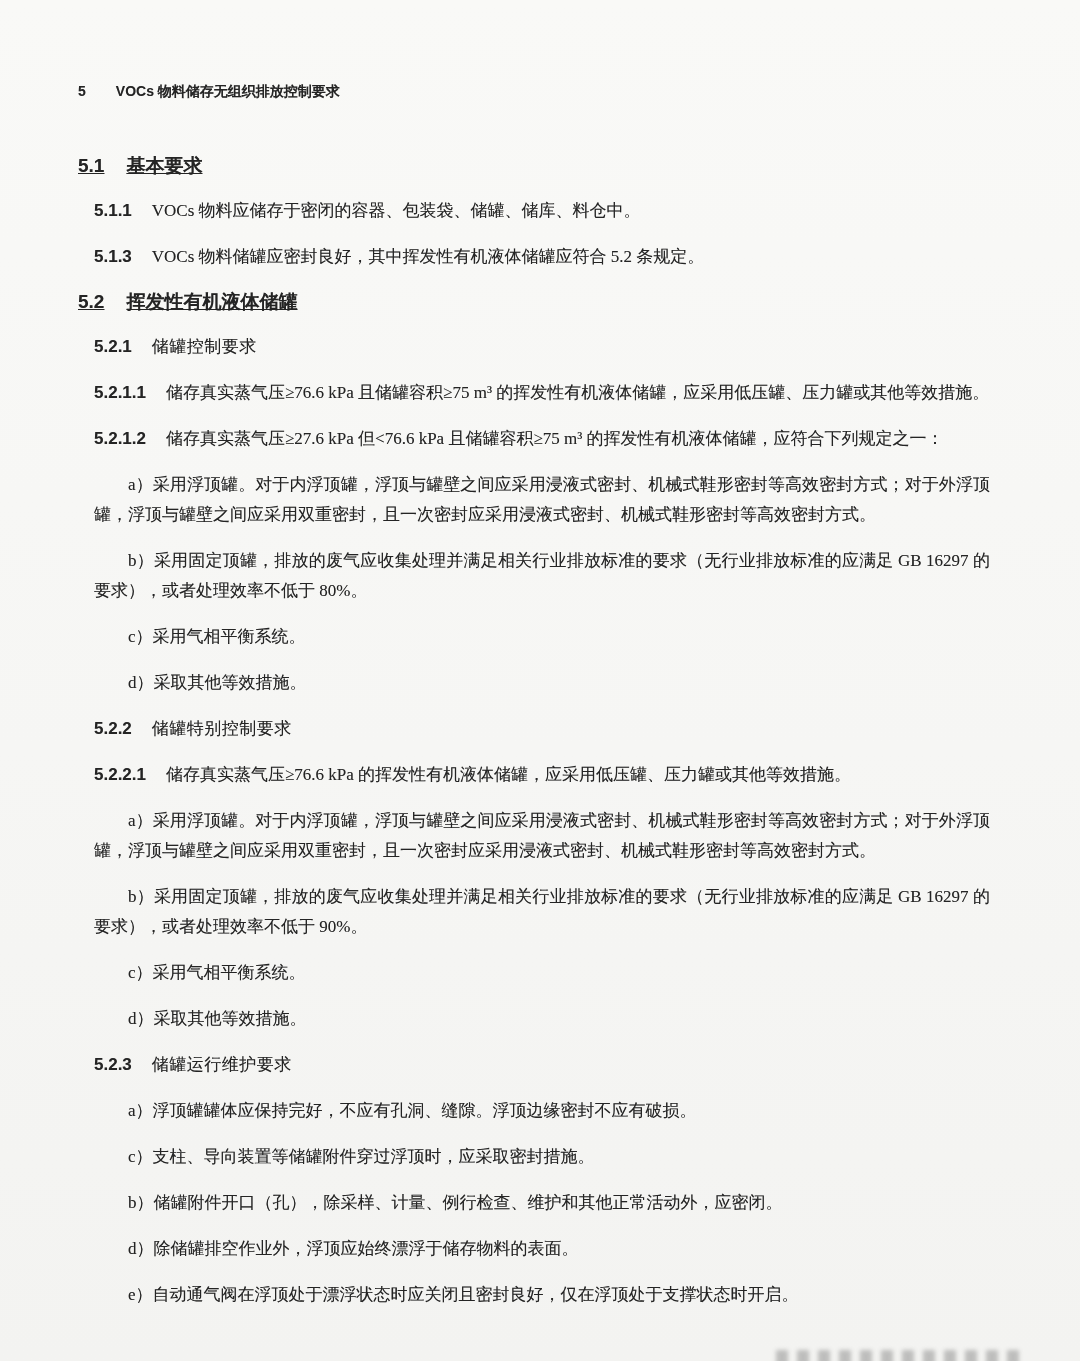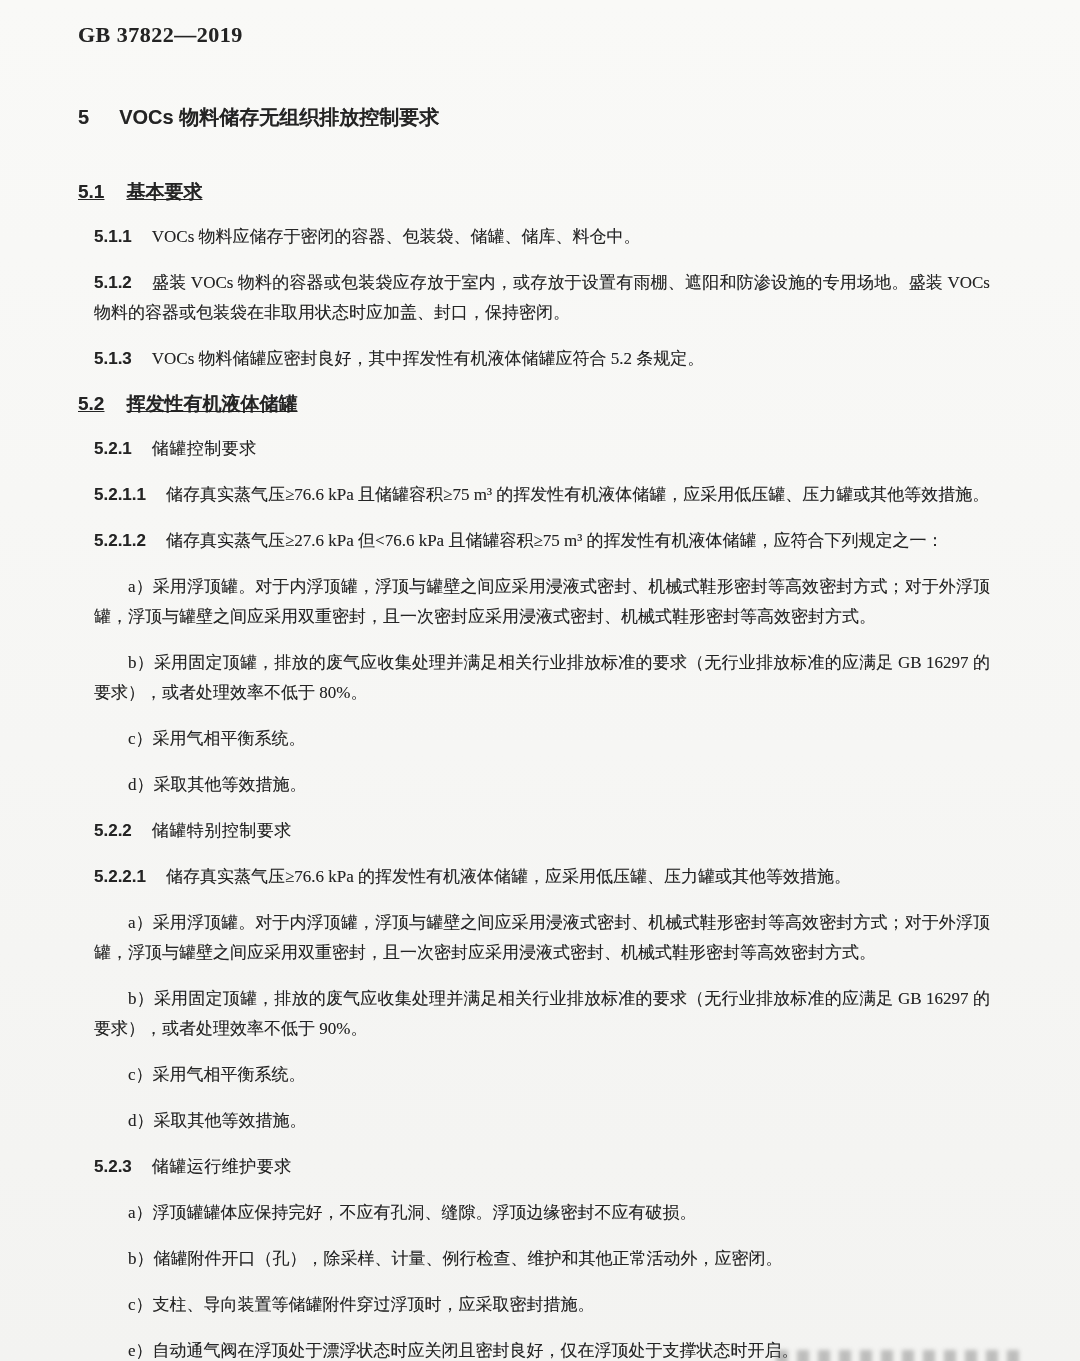--- a/index.html
+++ b/index.html
@@ -11,21 +11,21 @@
     font-family:"Liberation Serif","DejaVu Serif",serif;
     text-shadow:0 0 0.5px rgba(40,40,40,.35);
   }
   .std-code{
     font-family:"Liberation Serif","DejaVu Serif",serif;
     font-weight:bold;font-size:22px;line-height:26px;letter-spacing:.5px;
   }
   .h1{
     margin:54px 0 0 0;
     font-family:"Liberation Sans","DejaVu Sans",sans-serif;
-    font-weight:bold;font-size:20px;line-height:30px;
+    font-weight:bold;font-size:14px;line-height:30px;
   }
   .h1 .num{margin-right:30px;}
   .h2{
     margin:46px 0 14px 0;
     font-family:"Liberation Sans","DejaVu Sans",sans-serif;
     font-weight:bold;font-size:19px;line-height:28px;text-decoration:underline;
   }
   .h2 .num{margin-right:22px;}
   .h2.tight{margin:14px 0 16px 0;}
   p{margin:16px;font-size:17px;line-height:30px;text-align:justify;}
@@ -39,32 +39,30 @@
     position:absolute;bottom:-4px;right:54px;width:250px;height:15px;
     filter:blur(2px);opacity:.4;
     background:repeating-linear-gradient(90deg,#6f6f6f 0 12px,transparent 12px 21px);
   }
 </style>
 </head>
 <body>
 
 <div class="page">
 
-  <div class="std-code">GB 37822—2019</div>
 
   <div class="h1">
     <span class="num">5</span><span>VOCs 物料储存无组织排放控制要求</span>
   </div>
 
   <div class="h2">
     <span class="num">5.1</span><span>基本要求</span>
   </div>
 
   <p class="clause"><span class="num">5.1.1</span><span>VOCs 物料应储存于密闭的容器、包装袋、储罐、储库、料仓中。</span></p>
-  <p class="clause"><span class="num">5.1.2</span><span>盛装 VOCs 物料的容器或包装袋应存放于室内，或存放于设置有雨棚、遮阳和防渗设施的专用场地。盛装 VOCs 物料的容器或包装袋在非取用状态时应加盖、封口，保持密闭。</span></p>
   <p class="clause"><span class="num">5.1.3</span><span>VOCs 物料储罐应密封良好，其中挥发性有机液体储罐应符合 5.2 条规定。</span></p>
 
   <div class="h2 tight">
     <span class="num">5.2</span><span>挥发性有机液体储罐</span>
   </div>
 
   <p class="clause"><span class="num">5.2.1</span><span class="h3ttl">储罐控制要求</span></p>
 
   <p class="clause"><span class="num">5.2.1.1</span><span>储存真实蒸气压≥76.6 kPa 且储罐容积≥75 m³ 的挥发性有机液体储罐，应采用低压罐、压力罐或其他等效措施。</span></p>
   <p class="clause"><span class="num">5.2.1.2</span><span>储存真实蒸气压≥27.6 kPa 但&lt;76.6 kPa 且储罐容积≥75 m³ 的挥发性有机液体储罐，应符合下列规定之一：</span></p>
@@ -79,19 +77,19 @@
   <p class="clause"><span class="num">5.2.2.1</span><span>储存真实蒸气压≥76.6 kPa 的挥发性有机液体储罐，应采用低压罐、压力罐或其他等效措施。</span></p>
 
   <p class="item"><span>a）</span><span>采用浮顶罐。对于内浮顶罐，浮顶与罐壁之间应采用浸液式密封、机械式鞋形密封等高效密封方式；对于外浮顶罐，浮顶与罐壁之间应采用双重密封，且一次密封应采用浸液式密封、机械式鞋形密封等高效密封方式。</span></p>
   <p class="item"><span>b）</span><span>采用固定顶罐，排放的废气应收集处理并满足相关行业排放标准的要求（无行业排放标准的应满足 GB 16297 的要求），或者处理效率不低于 90%。</span></p>
   <p class="item"><span>c）</span><span>采用气相平衡系统。</span></p>
   <p class="item"><span>d）</span><span>采取其他等效措施。</span></p>
 
   <p class="clause"><span class="num">5.2.3</span><span class="h3ttl">储罐运行维护要求</span></p>
 
   <p class="item"><span>a）</span><span>浮顶罐罐体应保持完好，不应有孔洞、缝隙。浮顶边缘密封不应有破损。</span></p>
+  <p class="item"><span>c）</span><span>支柱、导向装置等储罐附件穿过浮顶时，应采取密封措施。</span></p>
   <p class="item"><span>b）</span><span>储罐附件开口（孔），除采样、计量、例行检查、维护和其他正常活动外，应密闭。</span></p>
-  <p class="item"><span>c）</span><span>支柱、导向装置等储罐附件穿过浮顶时，应采取密封措施。</span></p>
+  <p class="item"><span>d）</span><span>除储罐排空作业外，浮顶应始终漂浮于储存物料的表面。</span></p>
   <p class="item"><span>e）</span><span>自动通气阀在浮顶处于漂浮状态时应关闭且密封良好，仅在浮顶处于支撑状态时开启。</span></p>
-  <p class="item"><span>d）</span><span>除储罐排空作业外，浮顶应始终漂浮于储存物料的表面。</span></p>
 
   <div class="artifact"></div>
 </div>
 
 </body></html>

